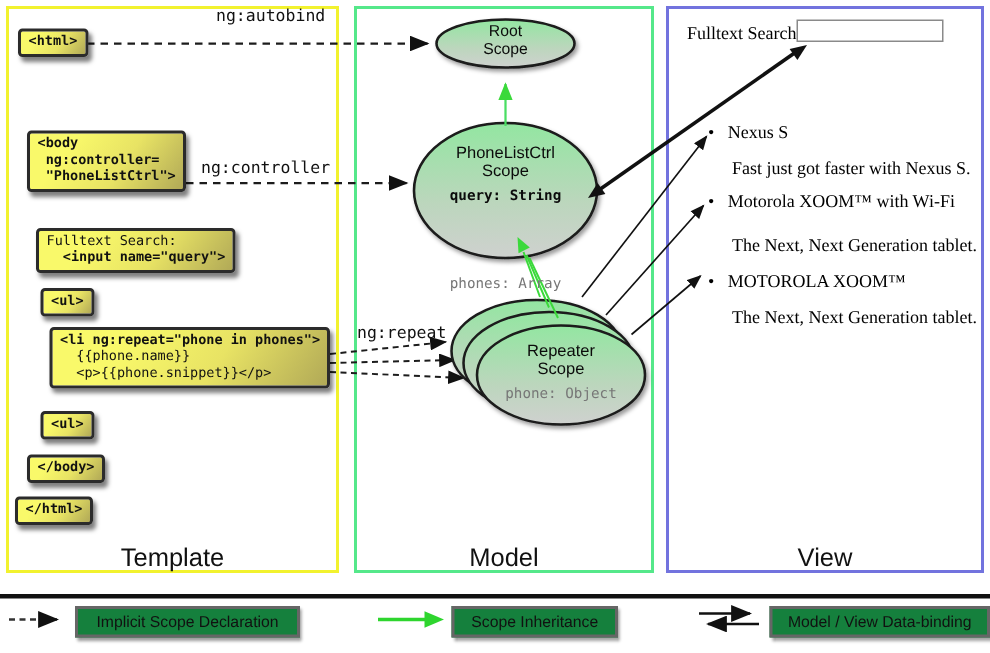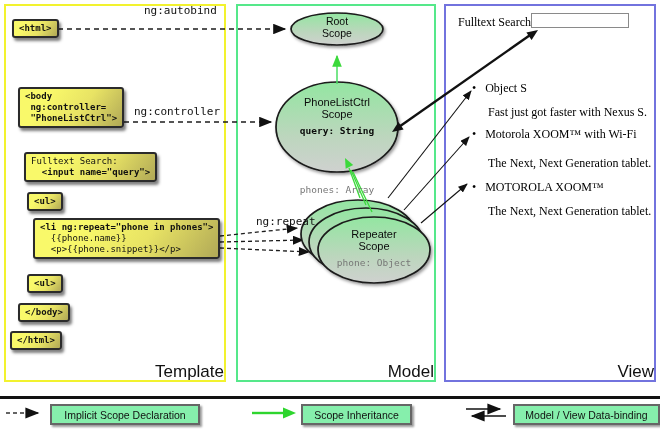--- a/index.html
+++ b/index.html
@@ -2,38 +2,38 @@
 <html style="--c-template_border: #f2f22e; --c-model_border: #55e88a; --c-view_border: #7273de; --c-codebox_top: #f9f96a; --c-codebox_bottom: #b1a957; --c-scope_top: #93e6a1; --c-scope_bottom: #cfd1cf; --c-inheritance_arrow: #3bd93b; --c-binding_arrow: #111111;"><head>
 <meta charset="utf-8">
 <style>
   html,body{margin:0;padding:0;background:#fff;}
   #stage{position:relative;width:660px;height:435px;background:#fff;overflow:hidden;
          font-family:"Liberation Sans",sans-serif;}
   .panel{position:absolute;top:4px;height:374px;background:#fff;}
   #p-template{left:4px;width:218px;border:2px solid var(--c-template_border,#f2f22e);}
   #p-model{left:236px;width:196px;border:2px solid var(--c-model_border,#55e88a);}
   #p-view{left:444px;width:208px;border:2px solid var(--c-view_border,#7273de);}
-  .panel-label{position:absolute;top:356px;width:100%;text-align:right;font-size:17px;color:#111;}
+  .panel-label{position:absolute;top:356px;width:100%;text-align:center;font-size:17px;color:#111;}
   svg.layer{position:absolute;left:0;top:0;z-index:5;}
   .codebox{position:absolute;z-index:10;background:linear-gradient(125deg,#f9f96a 25%,#e8e364 60%,#b1a957 100%);
     border:2px solid #2b2b2b;border-radius:3px;box-shadow:2px 3px 3px rgba(0,0,0,.5);
     padding:2px 5px;font-family:"DejaVu Sans Mono",monospace;font-size:9px;line-height:11px;color:#111;}
   .cl{white-space:pre;}
   .b{font-weight:bold;}
   .monolabel{position:absolute;z-index:10;font-family:"DejaVu Sans Mono",monospace;font-size:11px;color:#111;}
   .elabel{position:absolute;z-index:10;text-align:center;color:#0b0b0b;}
   .ename{font-size:11px;line-height:12px;display:block;}
   .eprop{font-family:"DejaVu Sans Mono",monospace;font-size:9.5px;line-height:11px;display:block;margin-top:48px;}
   .gray{color:#777;}
   .vtext{position:absolute;z-index:10;font-family:"Liberation Serif",serif;font-size:12px;color:#000;white-space:nowrap;}
   .bullet{display:inline-block;margin-right:9px;font-size:12px;}
   #search-input{position:absolute;z-index:10;left:531px;top:13px;width:92px;height:13px;
     border:1px solid #8a8a8a;background:#fff;font-size:10px;padding:0 2px;}
   #separator{position:absolute;left:0;top:396px;width:660px;height:3px;background:#111;z-index:4;}
-  .legendbox{position:absolute;top:404px;height:17px;z-index:10;background:#86efac;border:2px solid #666;
+  .legendbox{position:absolute;top:404px;height:17px;z-index:10;background:#15803d;border:2px solid #666;
     box-shadow:1.5px 2px 2px rgba(0,0,0,.4);display:flex;align-items:center;justify-content:center;
     font-size:10.5px;color:#111;}
 </style>
 </head>
 <body>
 
 <div id="stage">
 
   <div id="p-template" class="panel">
     <div class="panel-label">Template</div>
@@ -136,21 +136,21 @@
 
   <div class="codebox b" style="left:27px;top:192px;">
     <div class="cl">&lt;ul&gt;</div>
   </div>
 
   <div class="codebox" style="left:33px;top:218px;">
     <div class="cl b">&lt;li ng:repeat="phone in phones"&gt;</div>
     <div class="cl">  {{phone.name}}</div>
     <div class="cl">  &lt;p&gt;{{phone.snippet}}&lt;/p&gt;</div>
   </div>
-  <div class="monolabel" style="left:256px;top:215px;text-align:right;">ng:repeat</div>
+  <div class="monolabel" style="left:238px;top:215px;text-align:right;">ng:repeat</div>
 
   <div class="codebox b" style="left:27px;top:274px;">
     <div class="cl">&lt;ul&gt;</div>
   </div>
   <div class="codebox b" style="left:18px;top:303px;">
     <div class="cl">&lt;/body&gt;</div>
   </div>
   <div class="codebox b" style="left:10px;top:331px;">
     <div class="cl">&lt;/html&gt;</div>
   </div>
@@ -168,21 +168,21 @@
   <div class="elabel" style="left:316px;top:228px;width:116px;">
     <span class="ename">Repeater</span>
     <span class="ename">Scope</span>
     <span class="eprop gray" style="margin-top:5px;">phone: Object</span>
   </div>
 
   <div class="vtext" style="left:458px;top:15px;">Fulltext Search:</div>
   <input id="search-input" type="text" value="" style="">
 
   <div class="vtext" style="left:472px;top:81px;">
-    <span class="bullet">•</span><span>Object S</span>
+    <span class="bullet">•</span><span>Nexus S</span>
   </div>
   <div class="vtext" style="left:488px;top:105px;">Fast just got faster with Nexus S.</div>
 
   <div class="vtext" style="left:472px;top:127px;">
     <span class="bullet">•</span><span>Motorola XOOM™ with Wi-Fi</span>
   </div>
   <div class="vtext" style="left:488px;top:156px;">The Next, Next Generation tablet.</div>
 
   <div class="vtext" style="left:472px;top:180px;">
     <span class="bullet">•</span><span>MOTOROLA XOOM™</span>

